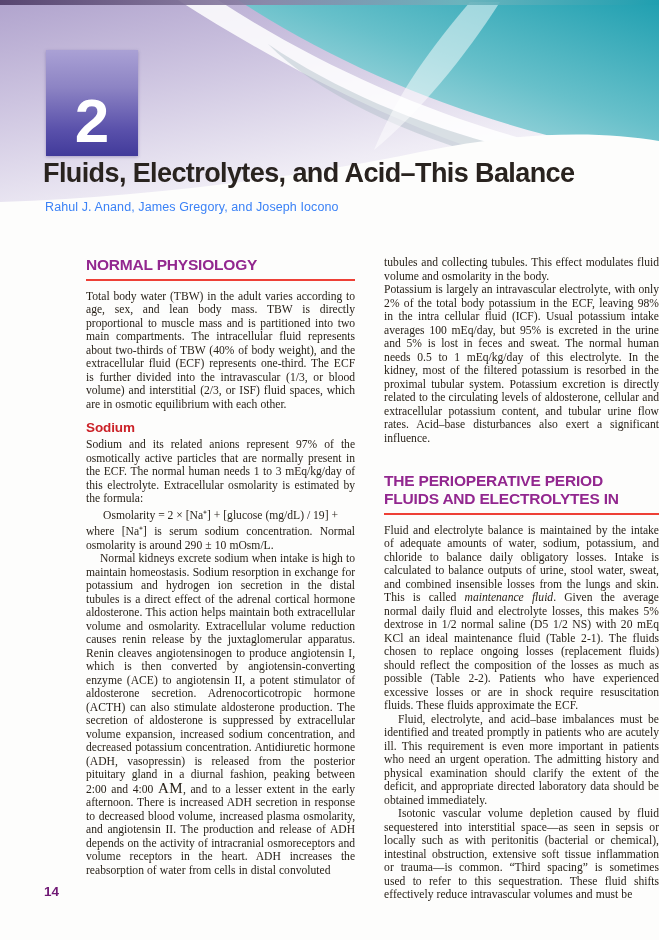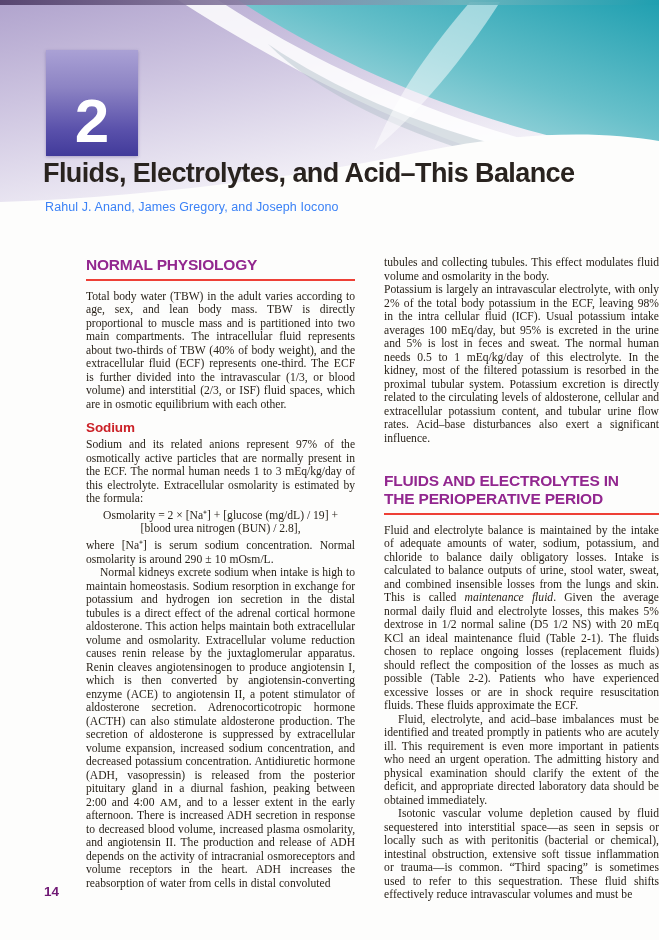--- a/index.html
+++ b/index.html
@@ -49,21 +49,21 @@
   }
   p.body {
     font-size:11.6px; line-height:13.5px; text-align:justify;
     color:#292219; word-spacing:.2px;
   }
   p.indent { text-indent:14px; }
   .formula {
     font-size:11.6px; line-height:13.6px; text-align:center;
     color:#292219; margin:3px 0 3px 0;
   }
-  .sc { font-size:11px; letter-spacing:.4px;font-family:Liberation Serif, serif; }
+  .sc { font-size:15px; letter-spacing:.4px;font-family:Liberation Serif, serif; }
   .it { font-style:italic; }
   .spacer-big { height:27px; }
   .page-number {
     position:absolute; left:44px; top:884px;
     font-family:"Liberation Sans", sans-serif; font-weight:700;
     font-size:13.5px; color:#701a75;
   }
 </style>
 </head>
 <body>
@@ -108,36 +108,35 @@
 
   <div class="col-left">
     <h2 class="section">NORMAL PHYSIOLOGY</h2>
 
     <p class="body">Total body water (TBW) in the adult varies according to age, sex, and lean body mass. TBW is directly proportional to muscle mass and is partitioned into two main compartments. The intracellular fluid represents about two-thirds of TBW (40% of body weight), and the extracellular fluid (ECF) represents one-third. The ECF is further divided into the intravascular (1/3, or blood volume) and interstitial (2/3, or ISF) fluid spaces, which are in osmotic equilibrium with each other.</p>
 
     <h3 class="sub">Sodium</h3>
     <p class="body">Sodium and its related anions represent 97% of the osmotically active particles that are normally present in the ECF. The normal human needs 1 to 3 mEq/kg/day of this electrolyte. Extracellular osmolarity is estimated by the formula:</p>
     <div class="formula">
       <div>Osmolarity = 2 × [Na⁺] + [glucose (mg/dL) / 19] +</div>
-      <div>[blood urea nitrogen (BUN) / 2.8],</div>
     </div>
     <p class="body">where [Na⁺] is serum sodium concentration. Normal osmolarity is around 290 ± 10 mOsm/L.</p>
     <p class="body indent"><span>Normal kidneys excrete sodium when intake is high to maintain homeostasis. Sodium resorption in exchange for potassium and hydrogen ion secretion in the distal tubules is a direct effect of the adrenal cortical hormone aldosterone. This action helps maintain both extracellular volume and osmolarity. Extracellular volume reduction causes renin release by the juxtaglomerular apparatus. Renin cleaves angiotensinogen to produce angiotensin I, which is then converted by angiotensin-converting enzyme (ACE) to angiotensin II, a potent stimulator of aldosterone secretion. Adrenocorticotropic hormone (ACTH) can also stimulate aldosterone production. The secretion of aldosterone is suppressed by extracellular volume expansion, increased sodium concentration, and decreased potassium concentration. Antidiuretic hormone (ADH, vasopressin) is released from the posterior pituitary gland in a diurnal fashion, peaking between 2:00 and 4:00 </span><span class="sc">AM</span><span>, and to a lesser extent in the early afternoon. There is increased ADH secretion in response to decreased blood volume, increased plasma osmolarity, and angiotensin II. The production and release of ADH depends on the activity of intracranial osmoreceptors and volume receptors in the heart. ADH increases the reabsorption of water from cells in distal convoluted</span></p>
   </div>
 
   <div class="col-right">
     <p class="body">tubules and collecting tubules. This effect modulates fluid volume and osmolarity in the body.</p>
 
     <p class="body">Potassium is largely an intravascular electrolyte, with only 2% of the total body potassium in the ECF, leaving 98% in the intra cellular fluid (ICF). Usual potassium intake averages 100 mEq/day, but 95% is excreted in the urine and 5% is lost in feces and sweat. The normal human needs 0.5 to 1 mEq/kg/day of this electrolyte. In the kidney, most of the filtered potassium is resorbed in the proximal tubular system. Potassium excretion is directly related to the circulating levels of aldosterone, cellular and extracellular potassium content, and tubular urine flow rates. Acid–base disturbances also exert a significant influence.</p>
 
     <div class="spacer-big"></div>
 
     <h2 class="section">
+      <span>THE PERIOPERATIVE PERIOD</span>
       <span>FLUIDS AND ELECTROLYTES IN</span>
-      <span>THE PERIOPERATIVE PERIOD</span>
     </h2>
 
     <p class="body"><span>Fluid and electrolyte balance is maintained by the intake of adequate amounts of water, sodium, potassium, and chloride to balance daily obligatory losses. Intake is calculated to balance outputs of urine, stool water, sweat, and combined insensible losses from the lungs and skin. This is called </span><span class="it">maintenance fluid</span><span>. Given the average normal daily fluid and electrolyte losses, this makes 5% dextrose in 1/2 normal saline (D5 1/2 NS) with 20 mEq KCl an ideal maintenance fluid (Table 2-1). The fluids chosen to replace ongoing losses (replacement fluids) should reflect the composition of the losses as much as possible (Table 2-2). Patients who have experienced excessive losses or are in shock require resuscitation fluids. These fluids approximate the ECF.</span></p>
     <p class="body indent">Fluid, electrolyte, and acid–base imbalances must be identified and treated promptly in patients who are acutely ill. This requirement is even more important in patients who need an urgent operation. The admitting history and physical examination should clarify the extent of the deficit, and appropriate directed laboratory data should be obtained immediately.</p>
     <p class="body indent">Isotonic vascular volume depletion caused by fluid sequestered into interstitial space—as seen in sepsis or locally such as with peritonitis (bacterial or chemical), intestinal obstruction, extensive soft tissue inflammation or trauma—is common. “Third spacing” is sometimes used to refer to this sequestration. These fluid shifts effectively reduce intravascular volumes and must be</p>
   </div>
 </div>
 
 <div class="page-number">14</div>
 

